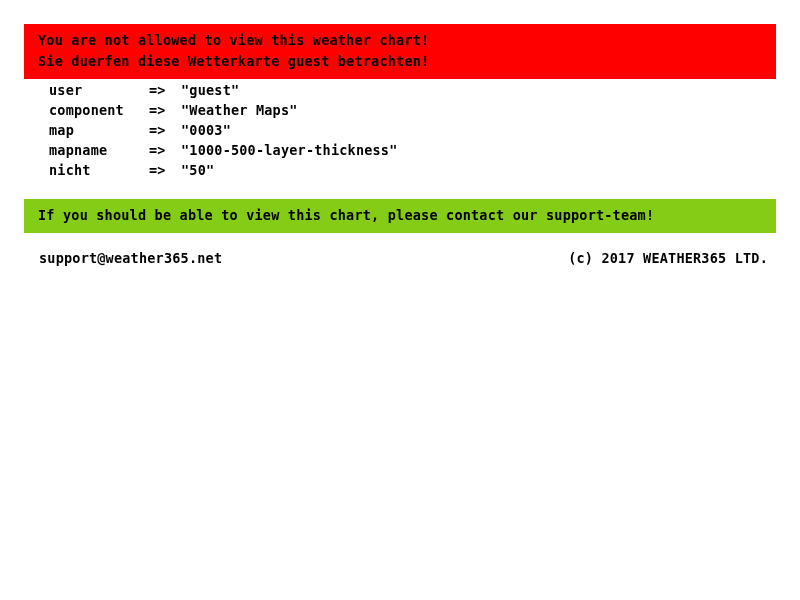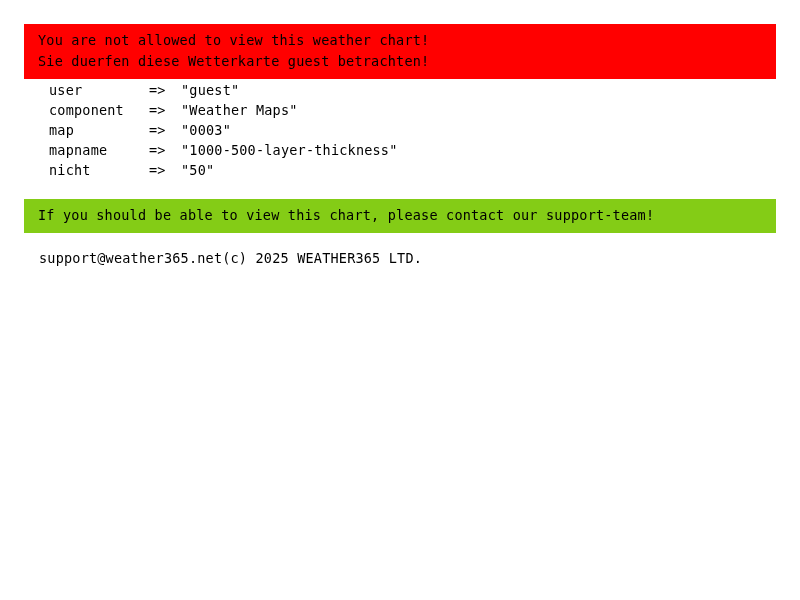--- a/index.html
+++ b/index.html
@@ -15,20 +15,21 @@
     color: #000000;
     position: relative;
     overflow: hidden;
   }
   .page {
     position: absolute;
     left: 0;
     top: 0;
     width: 800px;
     height: 600px;
+    font-weight: bold;
   }
   .banner {
     position: absolute;
     left: 24px;
     width: 752px;
     box-sizing: border-box;
     padding: 6px 14px 7px 14px;
     line-height: 21px;
     font-size: 13.5px;
     letter-spacing: 0.2px;
@@ -71,20 +72,21 @@
   }
   .param-val {
     display: inline-block;
   }
   .footer {
     position: absolute;
     left: 39px;
     top: 250px;
     width: 729px;
     display: flex;
+    justify-content: space-between;
     font-size: 13.5px;
     letter-spacing: 0.2px;
     white-space: nowrap;
   }
 </style>
 </head>
 <body>
 
 <div class="page">
 
@@ -120,16 +122,16 @@
       <span class="param-val">"50"</span>
     </div>
   </div>
 
   <div class="banner banner-ok">
     <div>If you should be able to view this chart, please contact our support-team!</div>
   </div>
 
   <div class="footer">
     <span>support@weather365.net</span>
-    <span>(c) 2025 WEATHER365 LTD.</span>
+    <span>(c) 2017 WEATHER365 LTD.</span>
   </div>
 
 </div>
 
 </body></html>

